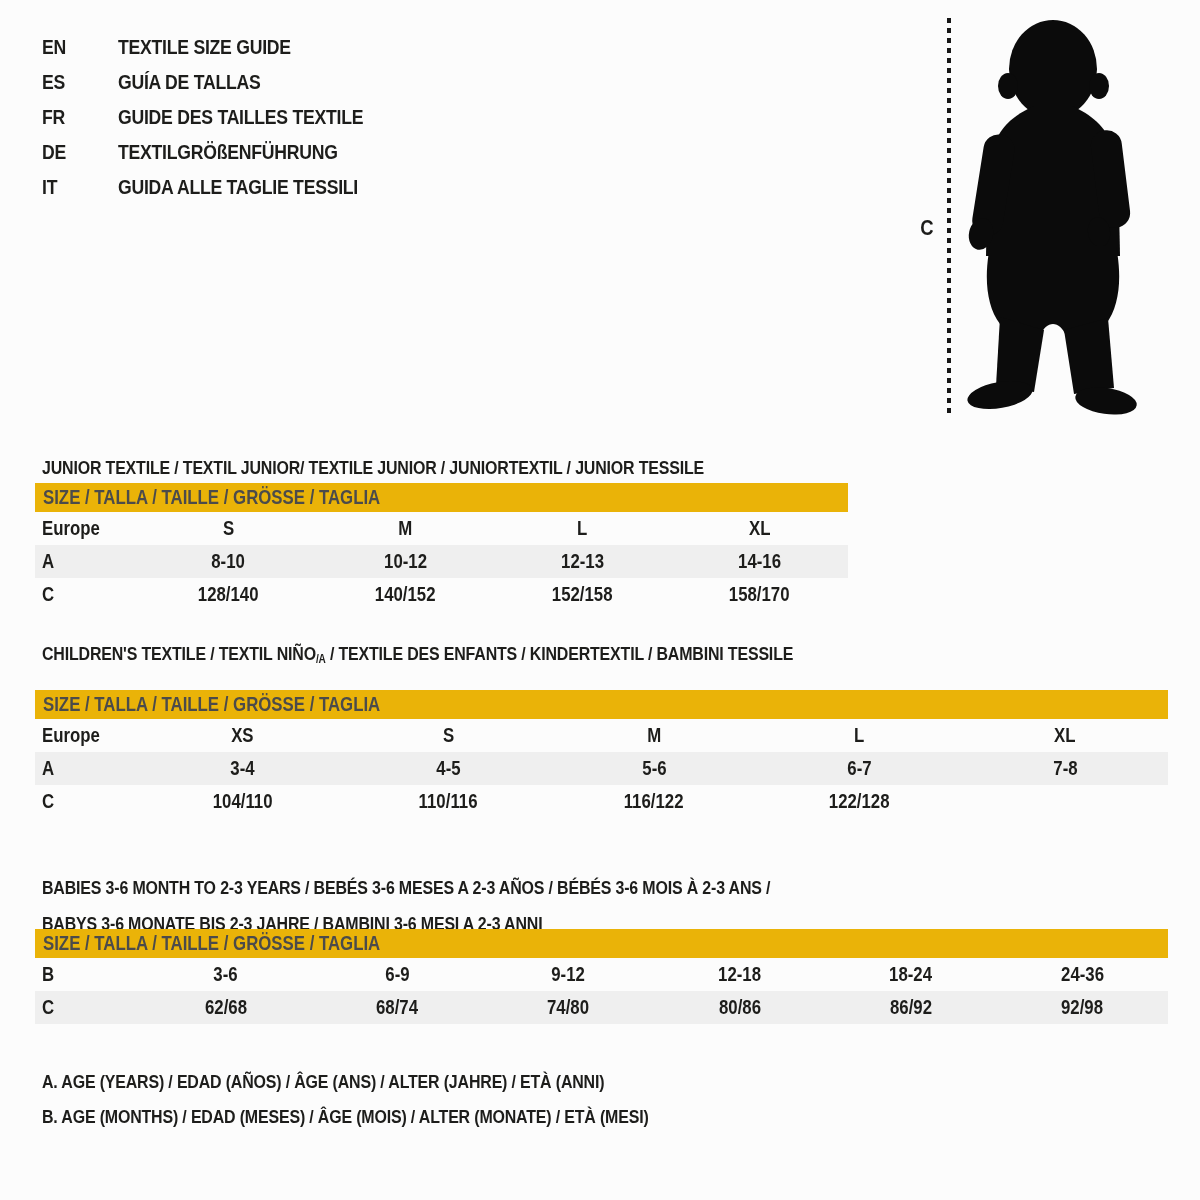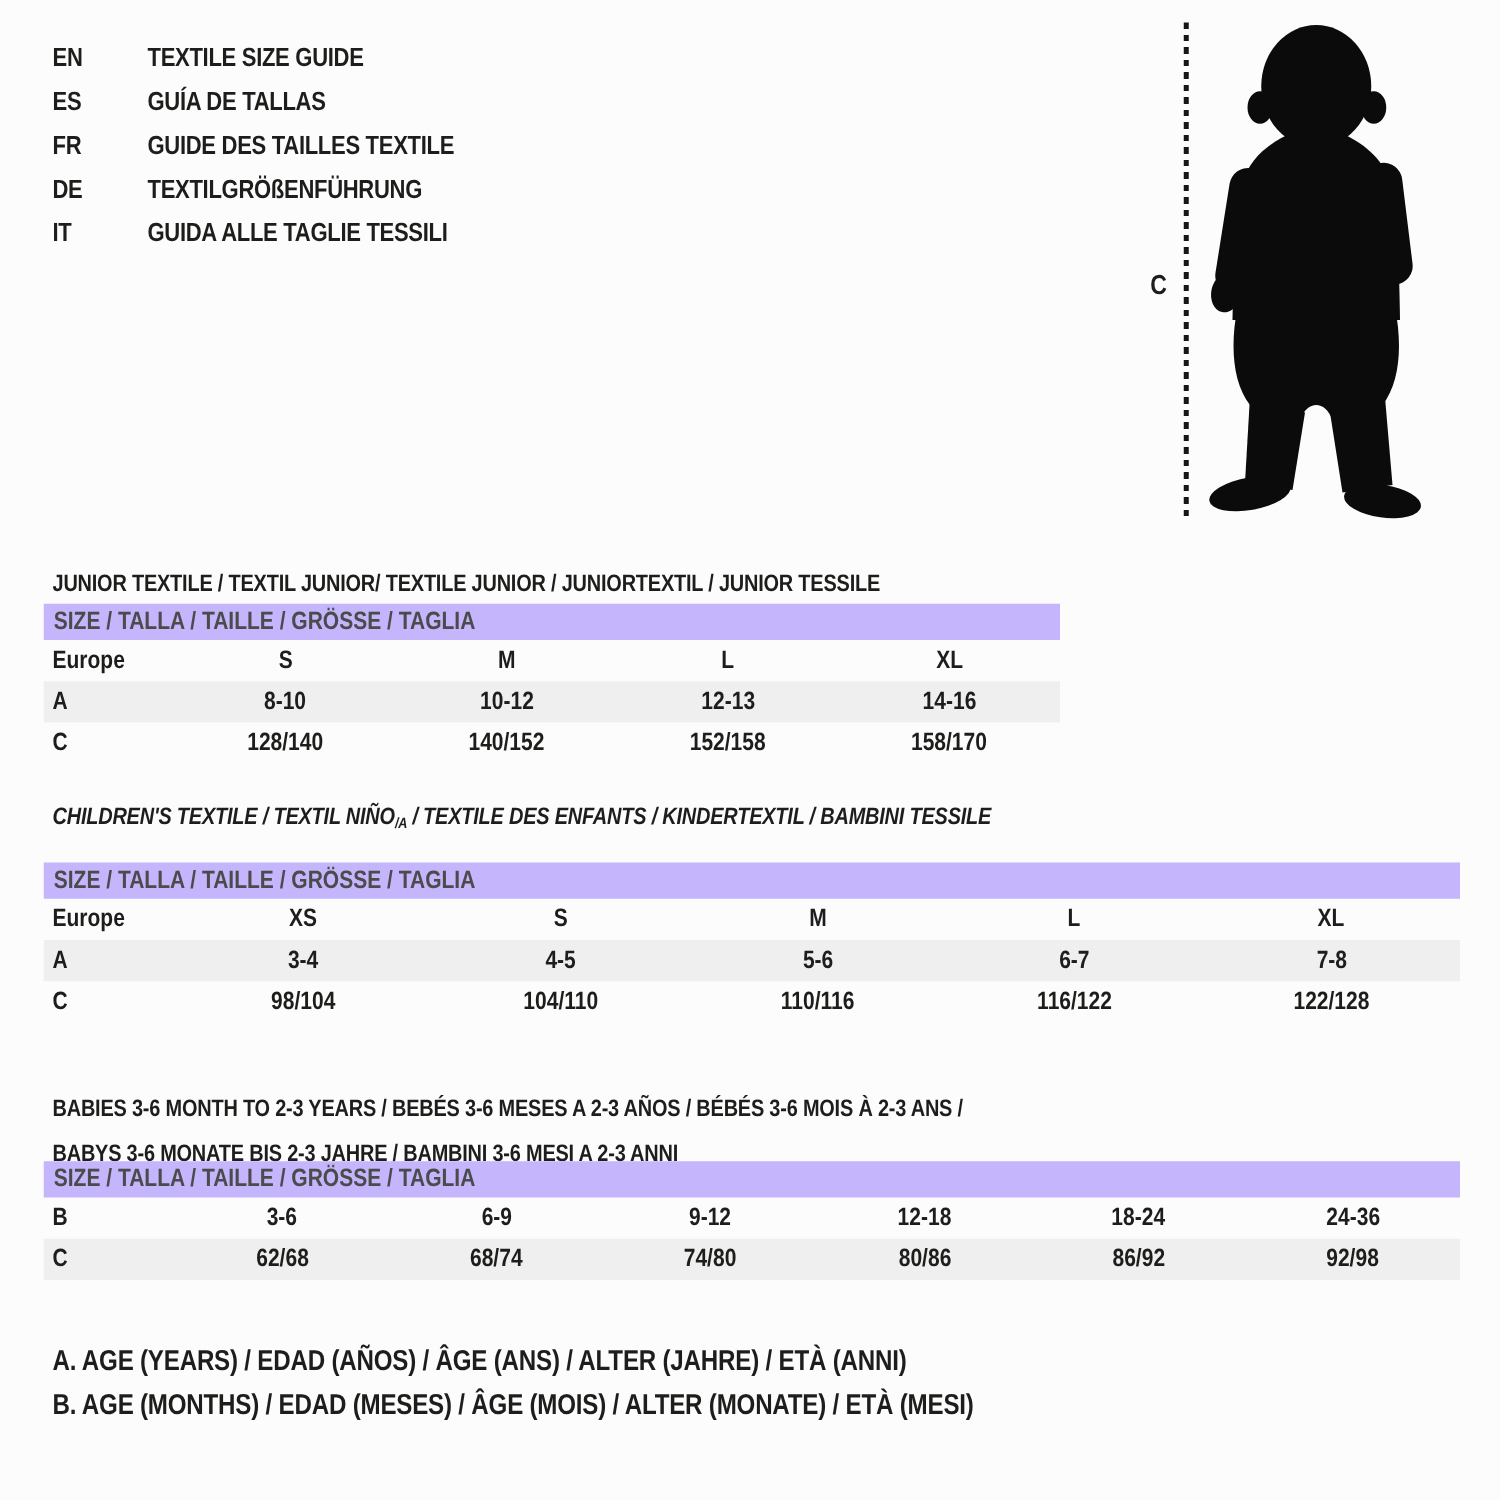--- a/index.html
+++ b/index.html
@@ -26,34 +26,34 @@
   #silhouette{position:absolute;left:956px;top:14px;}
 
   
   .sec-title{position:absolute;left:42px;font-size:19px;font-weight:700;letter-spacing:-.2px;}
   .sub{font-size:12px;position:relative;bottom:-3px;}
 
   
   .sizetable{position:absolute;left:35px;}
   .t-narrow{width:813px;}
   .t-wide{width:1133px;}
-  .thead{height:29px;background:#c4b5fd;color:#4b4b4b;display:flex;align-items:center;
+  .thead{height:29px;background:#eab308;color:#4b4b4b;display:flex;align-items:center;
     padding-left:8px;font-size:20px;font-weight:700;box-sizing:border-box;}
   .trow{display:grid;height:33px;font-size:20px;font-weight:700;}
   .cols4{grid-template-columns:105px repeat(4,1fr);}
   .cols5{grid-template-columns:105px repeat(5,1fr);}
   .cols6{grid-template-columns:105px repeat(6,1fr);}
   .trow.alt{background:#efefef;}
   .cell{display:flex;align-items:center;justify-content:center;}
   .cell.lab{justify-content:flex-start;padding-left:7px;}
 
   
   #legend{position:absolute;left:42px;top:1071px;}
-  .legend-line{height:35px;display:flex;align-items:center;
-    font-size:23px;font-weight:700;letter-spacing:-.2px;}
+  .legend-line{height:35px;display:flex;align-items:flex-start;
+    font-size:19px;font-weight:700;letter-spacing:-.2px;}
 </style>
 </head>
 <body>
 
 <div id="page">
 
   <div id="lang-header">
     <div class="lang-row">
       <span><span class="cx cxl">EN</span></span>
       <span><span class="cx cxl">TEXTILE SIZE GUIDE</span></span>
@@ -149,21 +149,21 @@
         </div>
       <div class="cell">
           <span class="cx">152/158</span>
         </div>
       <div class="cell">
           <span class="cx">158/170</span>
         </div>
     </div>
   </div>
 
-  <div class="sec-title" style="top:643px;font-style:italic;">
+  <div class="sec-title" style="top:643px;">
     <span class="cx cxl"><span>CHILDREN'S TEXTILE / TEXTIL NIÑO</span><span class="sub">/A</span><span> / TEXTILE DES ENFANTS / KINDERTEXTIL / BAMBINI TESSILE</span></span>
   </div>
   <div class="sizetable t-wide" style="top:690px;">
     <div class="thead">
       <span class="cx cxl">SIZE / TALLA / TAILLE / GRÖSSE / TAGLIA</span>
     </div>
     <div class="trow cols5">
       <div class="cell lab">
           <span class="cx cxl">Europe</span>
         </div>
@@ -199,23 +199,20 @@
       <div class="cell">
           <span class="cx">6-7</span>
         </div>
       <div class="cell">
           <span class="cx">7-8</span>
         </div>
     </div>
     <div class="trow cols5">
       <div class="cell lab">
           <span class="cx cxl">C</span>
-        </div>
-      <div class="cell">
-          <span class="cx">98/104</span>
         </div>
       <div class="cell">
           <span class="cx">104/110</span>
         </div>
       <div class="cell">
           <span class="cx">110/116</span>
         </div>
       <div class="cell">
           <span class="cx">116/122</span>
         </div>

